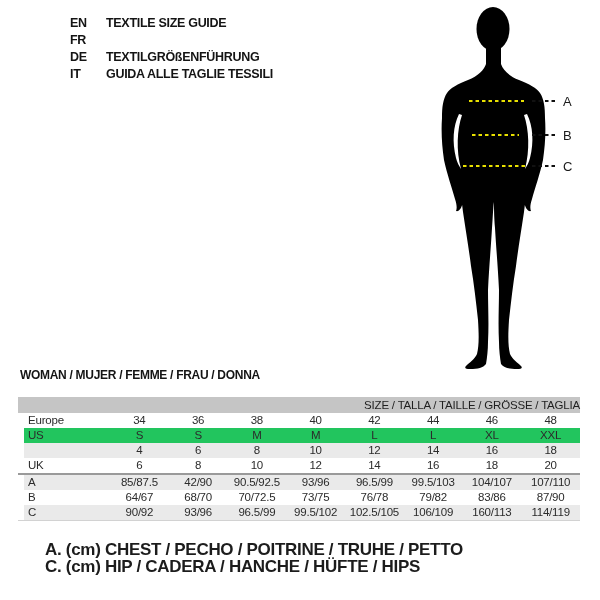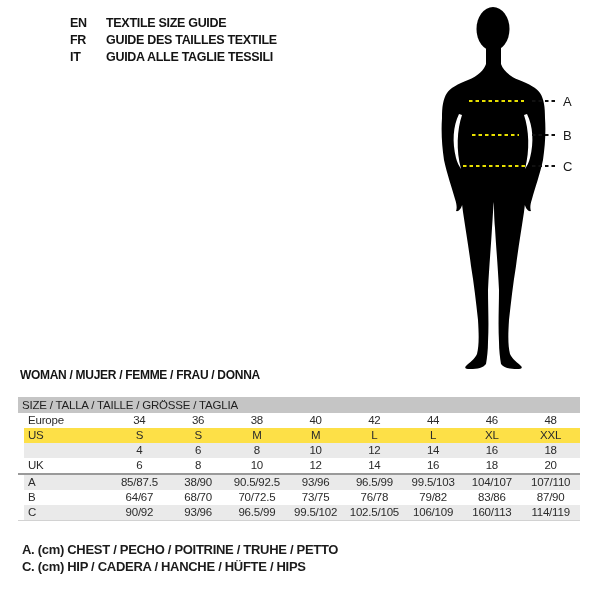--- a/index.html
+++ b/index.html
@@ -18,44 +18,47 @@
   .figure-area svg{display:block;}
   .measure-letter{font-family:"Liberation Sans","DejaVu Sans",sans-serif;
     font-size:13px;fill:#1a1a1a;}
   
   .category-title{position:absolute;left:20px;top:368px;
     font-size:12px;font-weight:700;letter-spacing:-0.3px;color:#141414;}
   
   .size-table{position:absolute;left:18px;top:397px;width:562px;
     font-size:11.5px;letter-spacing:-0.2px;color:#2b2b2b;}
   .st-header{height:16px;line-height:16px;background:#c5c5c5;
-    padding-left:4px;color:#1f1f1f;}
+    padding-left:4px;color:#1f1f1f;text-align:right;}
   .st-row{display:flex;height:15px;line-height:15px;margin-left:6px;}
-  .st-row.shade-a{background:#fde047;}
+  .st-row.shade-a{background:#22c55e;}
   .st-row.shade-b{background:#eaeaea;}
   .st-row .lbl{width:82px;padding-left:4px;}
   .st-row .val{flex:1;text-align:center;}
   .st-divider{height:2px;background:#9a9a9a;}
   .st-bottom{height:1px;background:#d2d2d2;}
   
   .legend-block{position:absolute;left:22px;top:541px;}
-  .legend-line{height:17px;line-height:17px;font-size:13px;font-weight:700;
-    letter-spacing:-0.3px;color:#1c1c1c;}
+  .legend-line{height:17px;line-height:17px;font-size:17px;font-weight:700;
+    letter-spacing:-0.3px;color:#1c1c1c;margin-left:23px;}
 </style>
 </head>
 <body>
 
 <div class="lang-block">
     <div class="lang-row">
       <span class="lang-code">EN</span>
       <span class="lang-label">TEXTILE SIZE GUIDE</span>
     </div>
     <div class="lang-row">
       <span class="lang-code">FR</span>
-      <span class="lang-label">GUIDE DES TAILLES TEXTILE</span>
+    </div>
+    <div class="lang-row">
+      <span class="lang-code">DE</span>
+      <span class="lang-label">TEXTILGRÖßENFÜHRUNG</span>
     </div>
     <div class="lang-row">
       <span class="lang-code">IT</span>
       <span class="lang-label">GUIDA ALLE TAGLIE TESSILI</span>
     </div>
   </div>
 
 <div class="figure-area">
   <svg width="190" height="375" viewBox="410 0 190 375">
 
@@ -170,21 +173,21 @@
         <span class="val">12</span>
         <span class="val">14</span>
         <span class="val">16</span>
         <span class="val">18</span>
         <span class="val">20</span>
       </div>
       <div class="st-divider"></div>
       <div class="st-row shade-b">
         <span class="lbl">A</span>
         <span class="val">85/87.5</span>
-        <span class="val">38/90</span>
+        <span class="val">42/90</span>
         <span class="val">90.5/92.5</span>
         <span class="val">93/96</span>
         <span class="val">96.5/99</span>
         <span class="val">99.5/103</span>
         <span class="val">104/107</span>
         <span class="val">107/110</span>
       </div>
       <div class="st-row">
         <span class="lbl">B</span>
         <span class="val">64/67</span>

